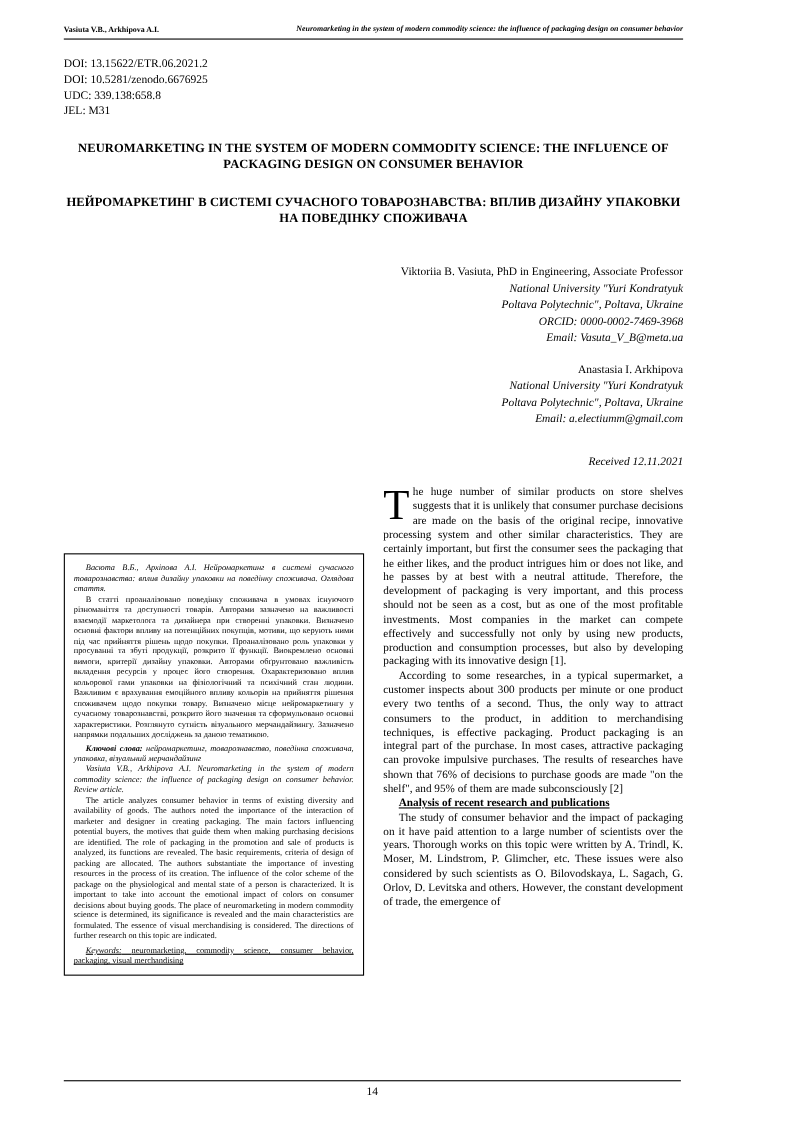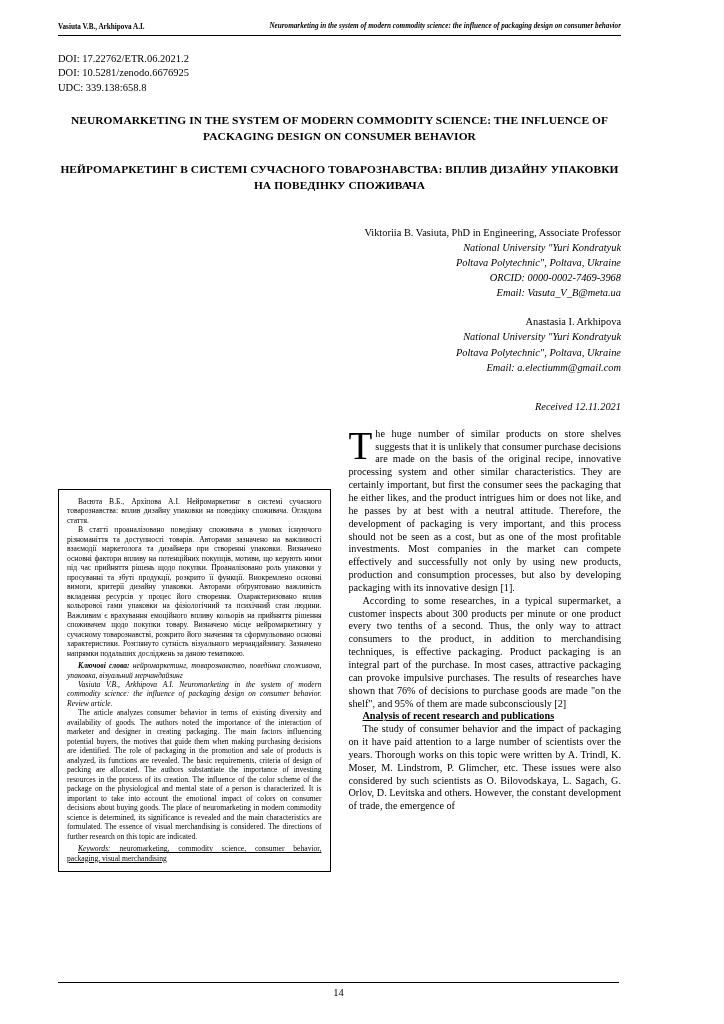--- a/index.html
+++ b/index.html
@@ -98,21 +98,21 @@
   
   .abs-box {
     border: 1px solid #000;
     padding: 7px 8px 8px 8px;
     font-size: 7.6px;
     line-height: 1.25;
     text-align: justify;
     margin-top: 61px;
   }
   .abs-box p { margin: 0 0 0 0; text-indent: 11px; }
-  .abs-uk { }
+  .abs-uk { font-style: italic; }
   .abs-box .kw-uk { font-style: italic; margin-top: 3px; text-indent: 11px; }
   .abs-box .kw-uk b { font-style: italic; font-weight: bold; }
   .abs-en-head { font-style: italic; margin-top: 6px; text-indent: 11px; }
   .abs-en { text-indent: 11px; margin-top: 0; }
   .abs-box .kw-en { margin-top: 3px; text-indent: 11px; text-decoration: underline; }
   .abs-box .kw-en i { font-style: italic; }
 
   
   .body-text {
     font-size: 10.2px;
@@ -156,23 +156,24 @@
 <body>
 
 <div class="page">
 
   <div class="runhead">
     <div class="left">Vasiuta V.B., Arkhipova A.I.</div>
     <div class="right">Neuromarketing in the system of modern commodity science: the influence of packaging design on consumer behavior</div>
   </div>
 
   <div class="ids">
-    <div>DOI: 17.22762/ETR.06.2021.2</div>
+    <div>DOI: 13.15622/ETR.06.2021.2</div>
     <div>DOI: 10.5281/zenodo.6676925</div>
     <div>UDC: 339.138:658.8</div>
+    <div>JEL: M31</div>
   </div>
 
   <div class="title-en">NEUROMARKETING IN THE SYSTEM OF MODERN COMMODITY SCIENCE: THE INFLUENCE OF PACKAGING DESIGN ON CONSUMER BEHAVIOR</div>
   <div class="title-uk">НЕЙРОМАРКЕТИНГ В СИСТЕМІ СУЧАСНОГО ТОВАРОЗНАВСТВА: ВПЛИВ ДИЗАЙНУ УПАКОВКИ НА ПОВЕДІНКУ СПОЖИВАЧА</div>
 
   <div class="authors">
     <div class="author-block">
       <div class="name">Viktoriia B. Vasiuta, PhD in Engineering, Associate Professor</div>
       <div class="aff">National University "Yuri Kondratyuk</div>
       <div class="aff">Poltava Polytechnic", Poltava, Ukraine</div>

